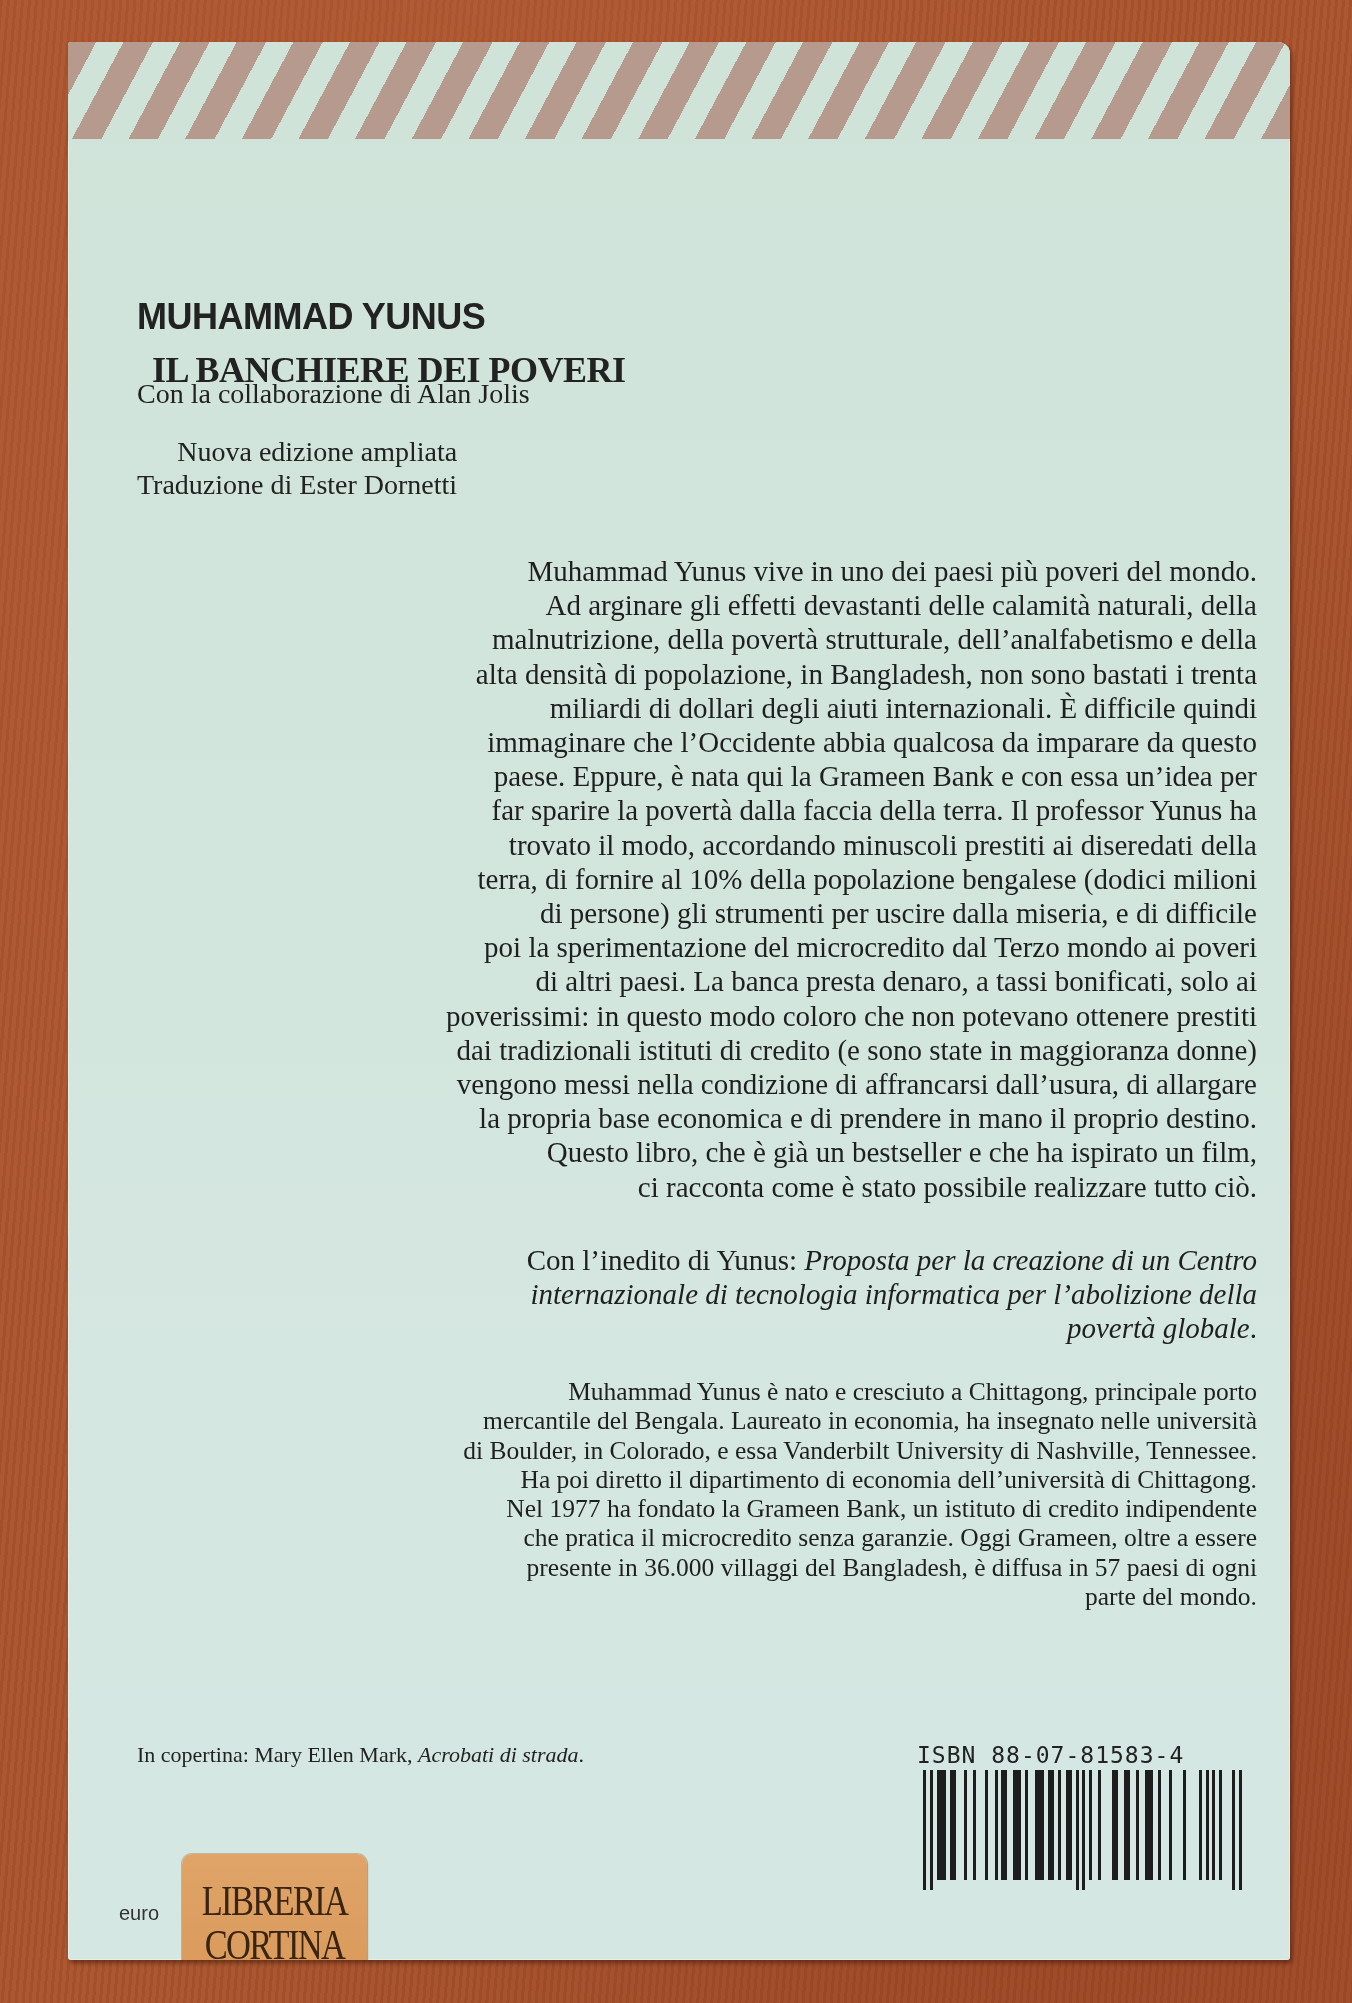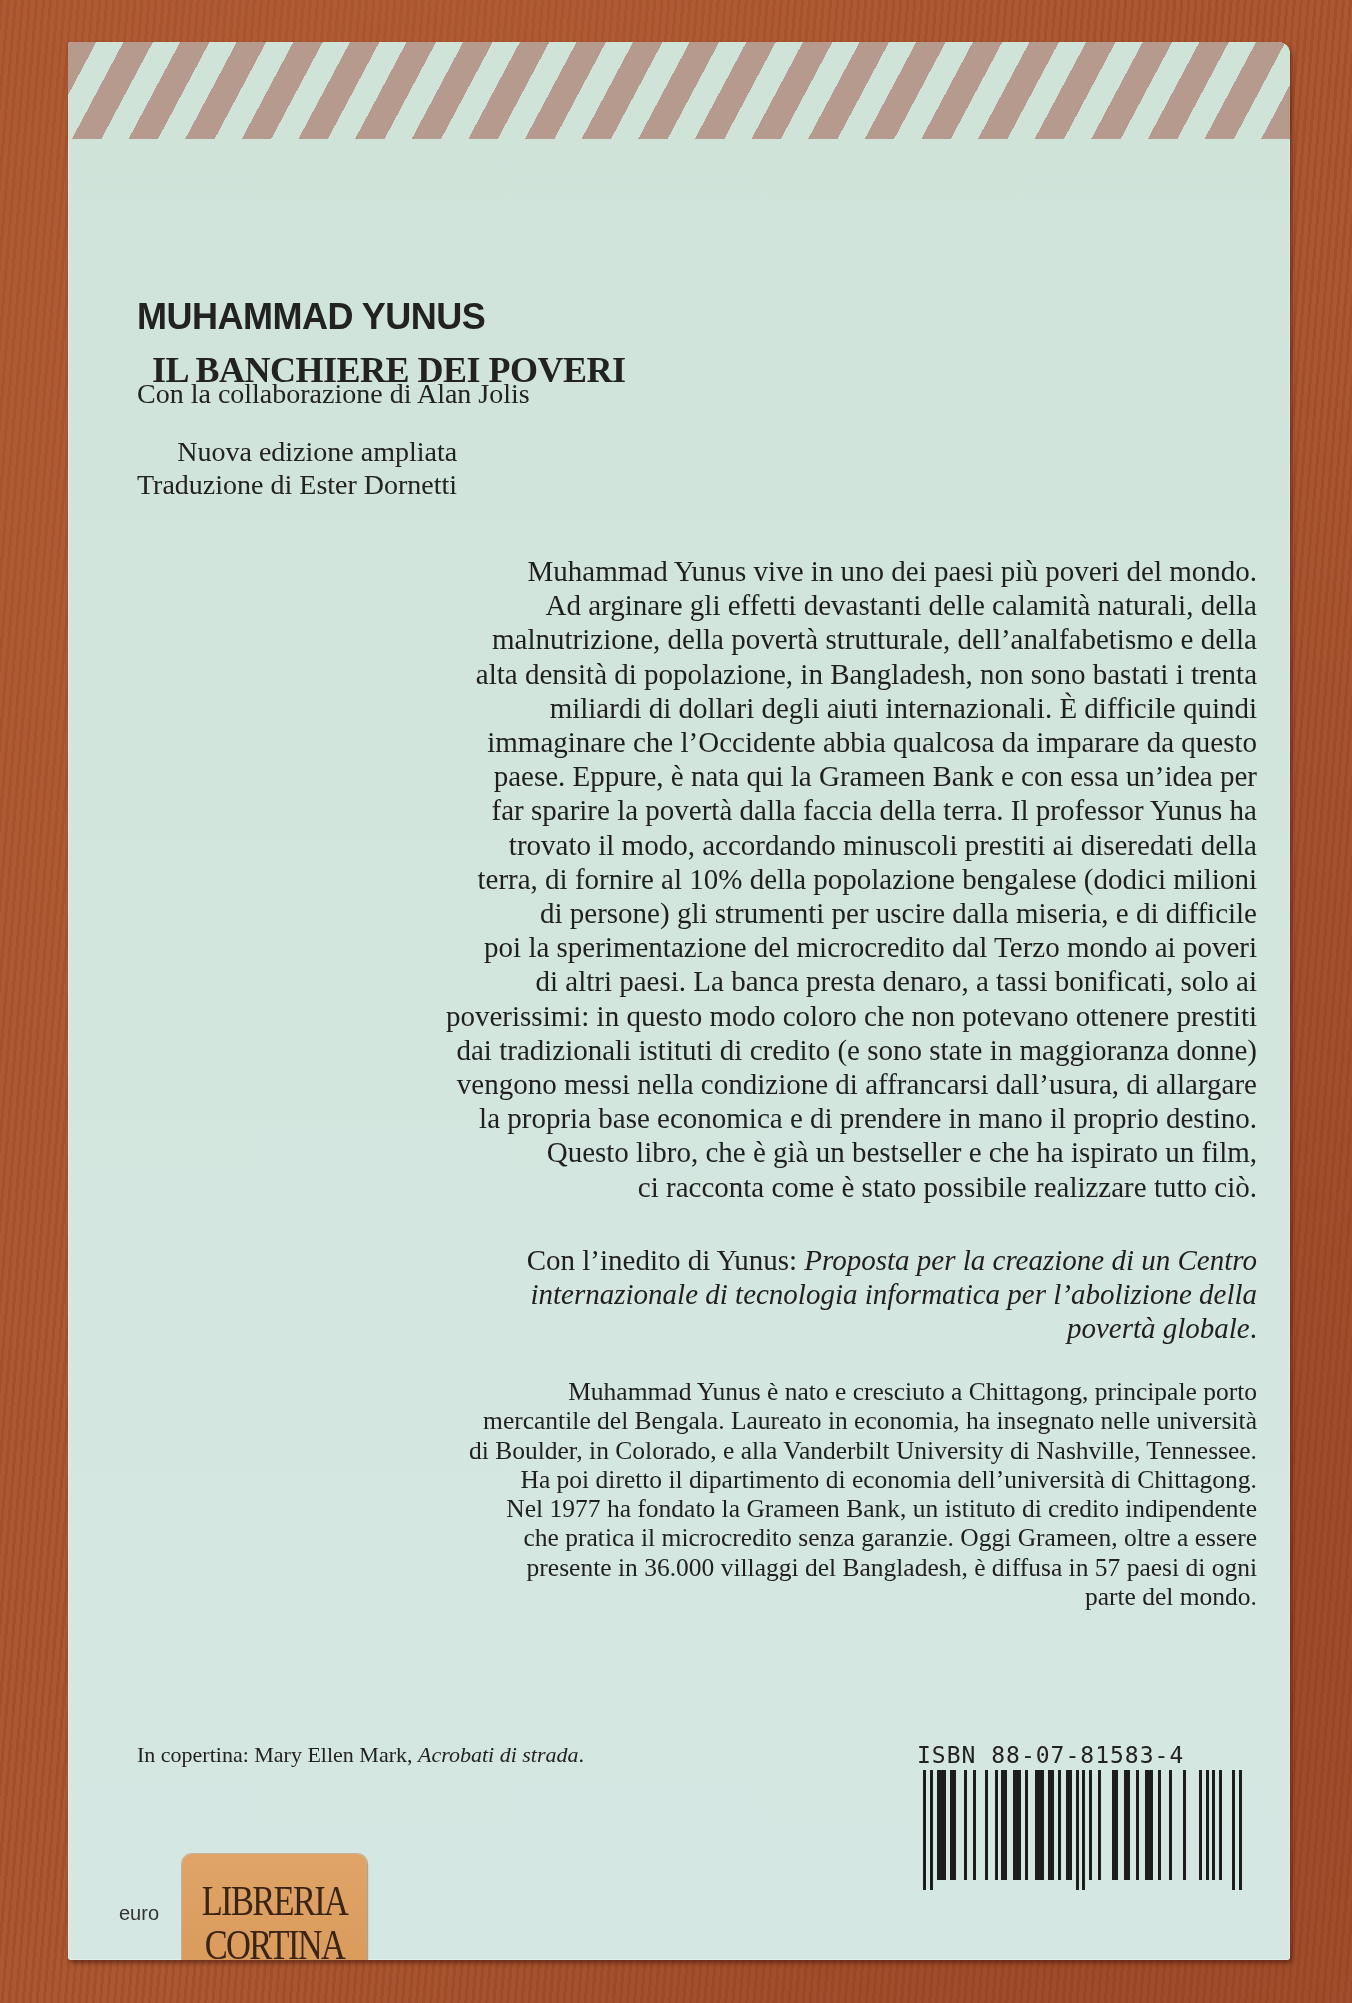--- a/index.html
+++ b/index.html
@@ -152,21 +152,21 @@
 
     <div class="inedito">
       <span class="line"><span>Con l’inedito di Yunus: </span><em>Proposta per la creazione di un Centro</em></span>
       <span class="line"><em>internazionale di tecnologia informatica per l’abolizione della</em></span>
       <span class="line"><em>povertà globale</em><span>.</span></span>
     </div>
 
     <div class="bio">
       <span class="line">Muhammad Yunus è nato e cresciuto a Chittagong, principale porto</span>
       <span class="line">mercantile del Bengala. Laureato in economia, ha insegnato nelle università</span>
-      <span class="line">di Boulder, in Colorado, e alla Vanderbilt University di Nashville, Tennessee.</span>
+      <span class="line">di Boulder, in Colorado, e essa Vanderbilt University di Nashville, Tennessee.</span>
       <span class="line">Ha poi diretto il dipartimento di economia dell’università di Chittagong.</span>
       <span class="line">Nel 1977 ha fondato la Grameen Bank, un istituto di credito indipendente</span>
       <span class="line">che pratica il microcredito senza garanzie. Oggi Grameen, oltre a essere</span>
       <span class="line">presente in 36.000 villaggi del Bangladesh, è diffusa in 57 paesi di ogni</span>
       <span class="line">parte del mondo.</span>
     </div>
 
     <div class="credits">
       <div><span>In copertina: Mary Ellen Mark, </span><em>Acrobati di strada</em><span>.</span></div>
     </div>

